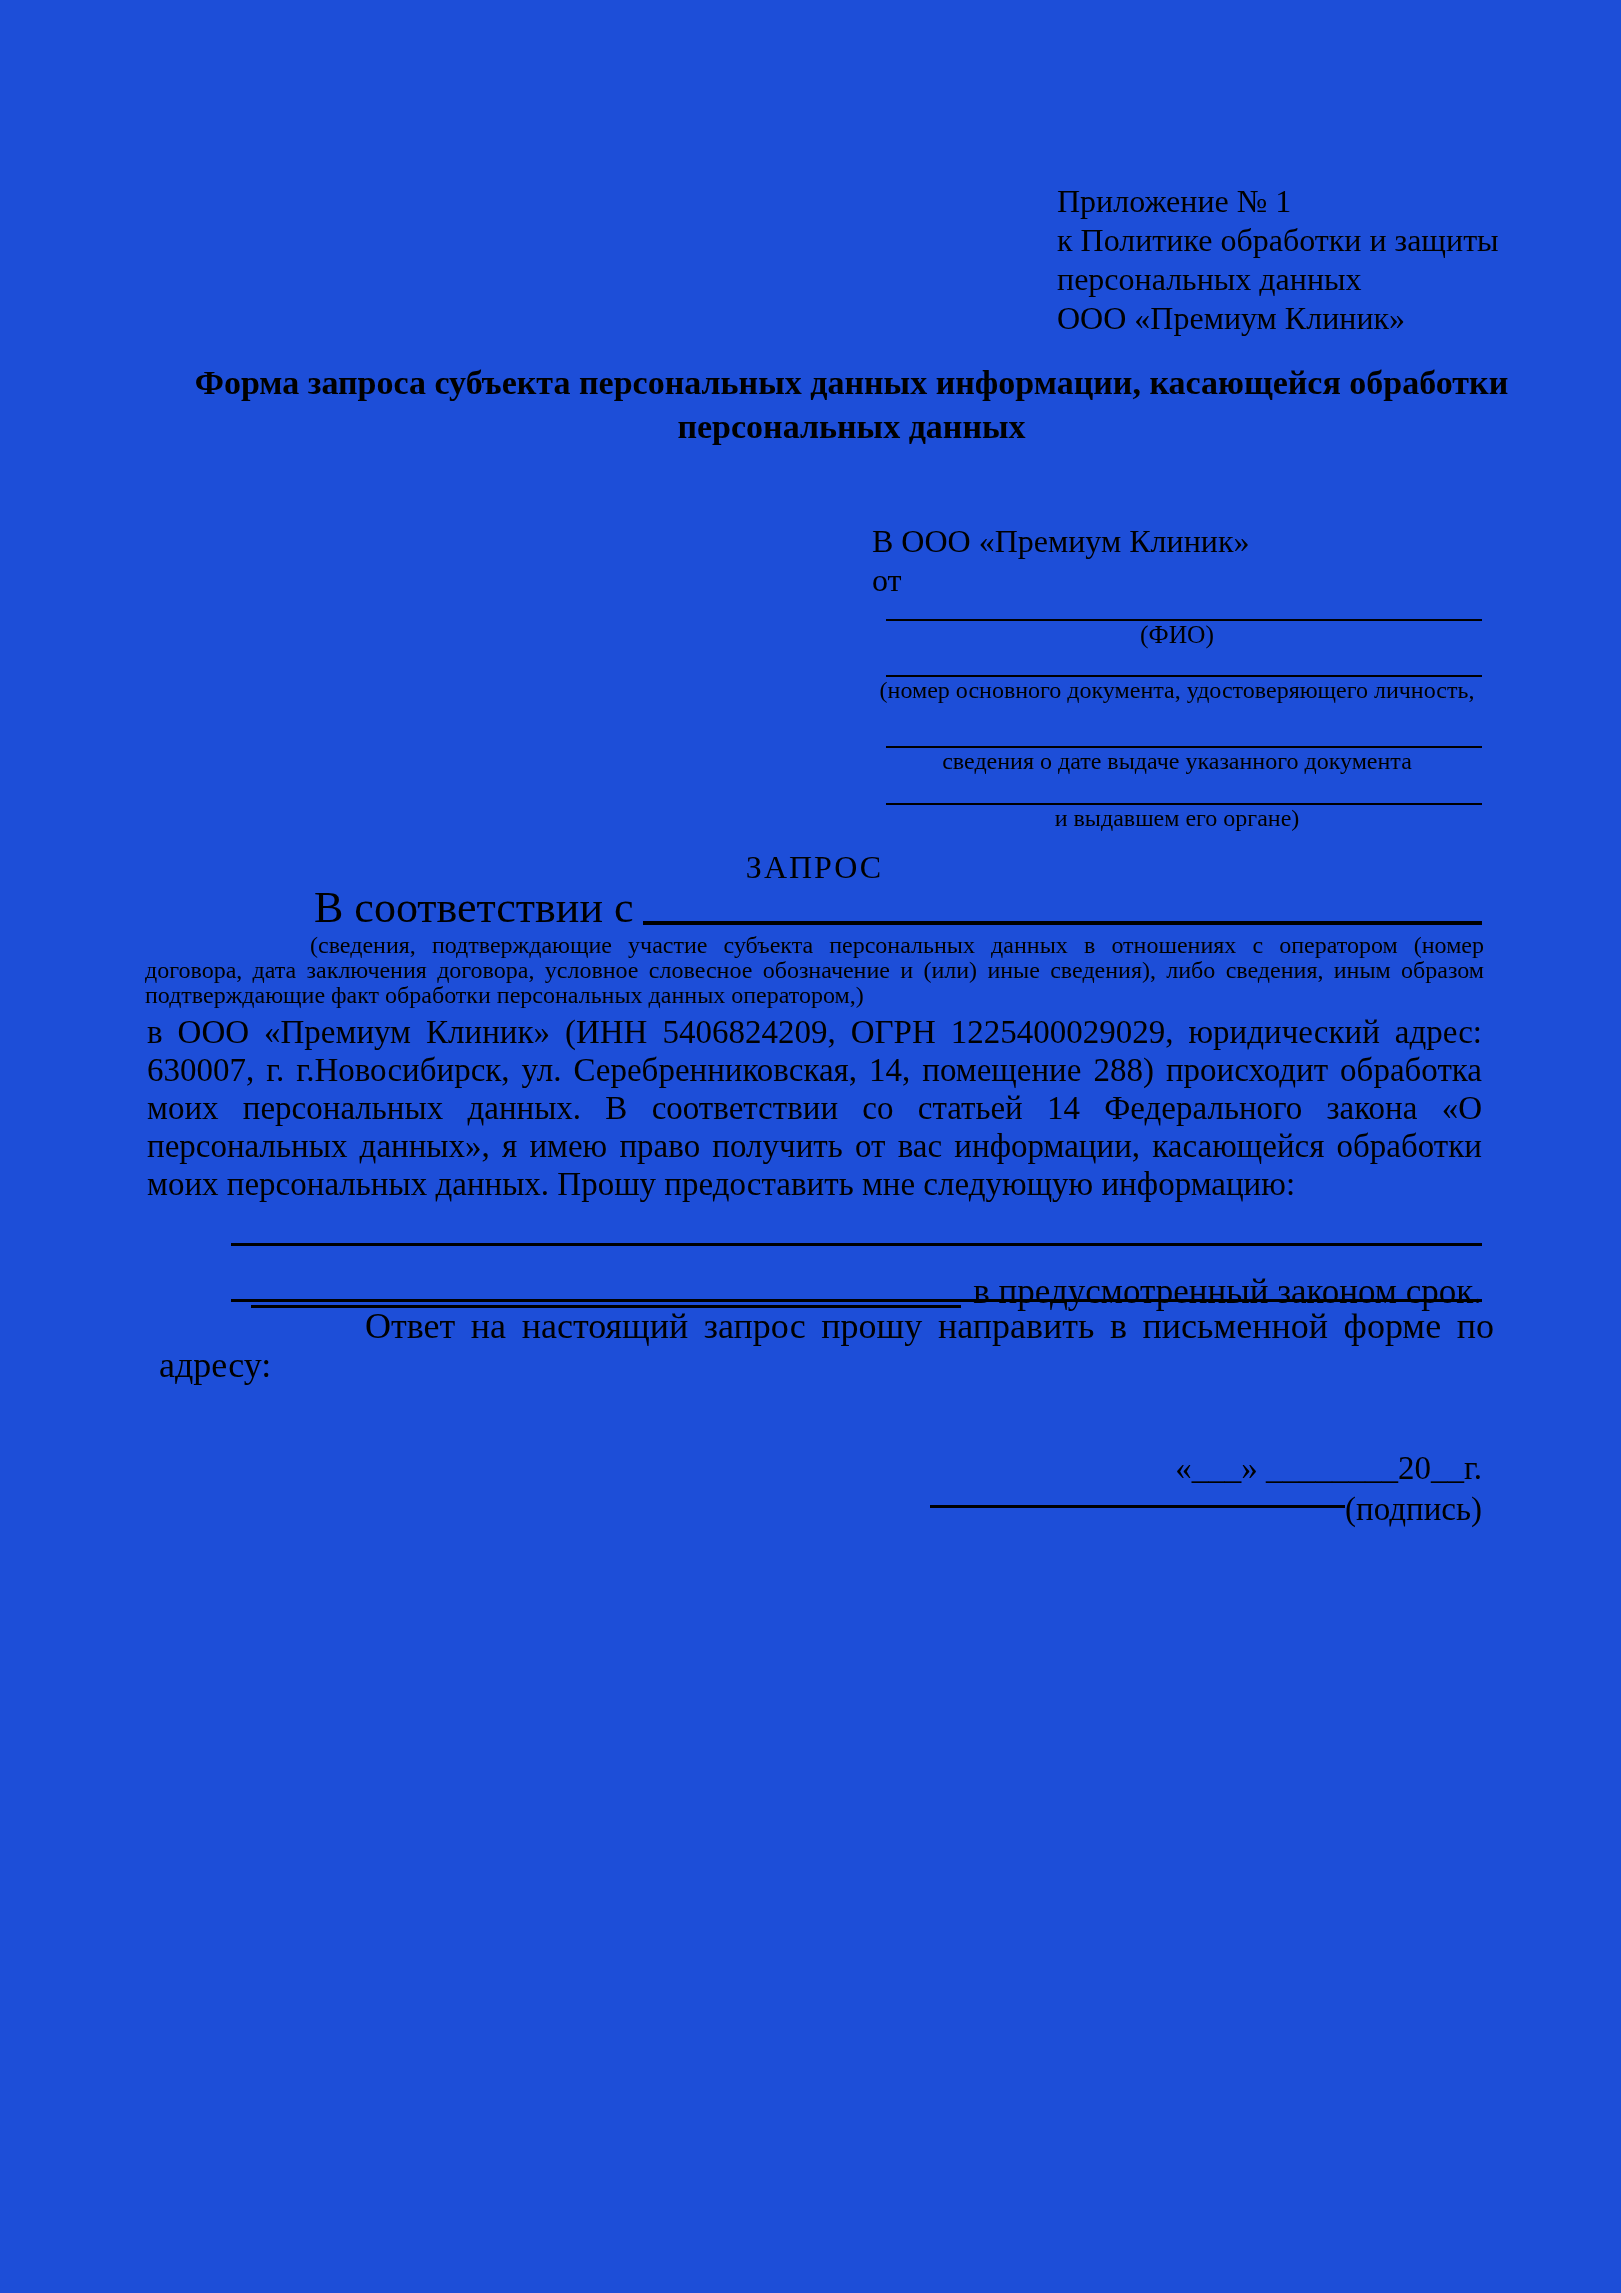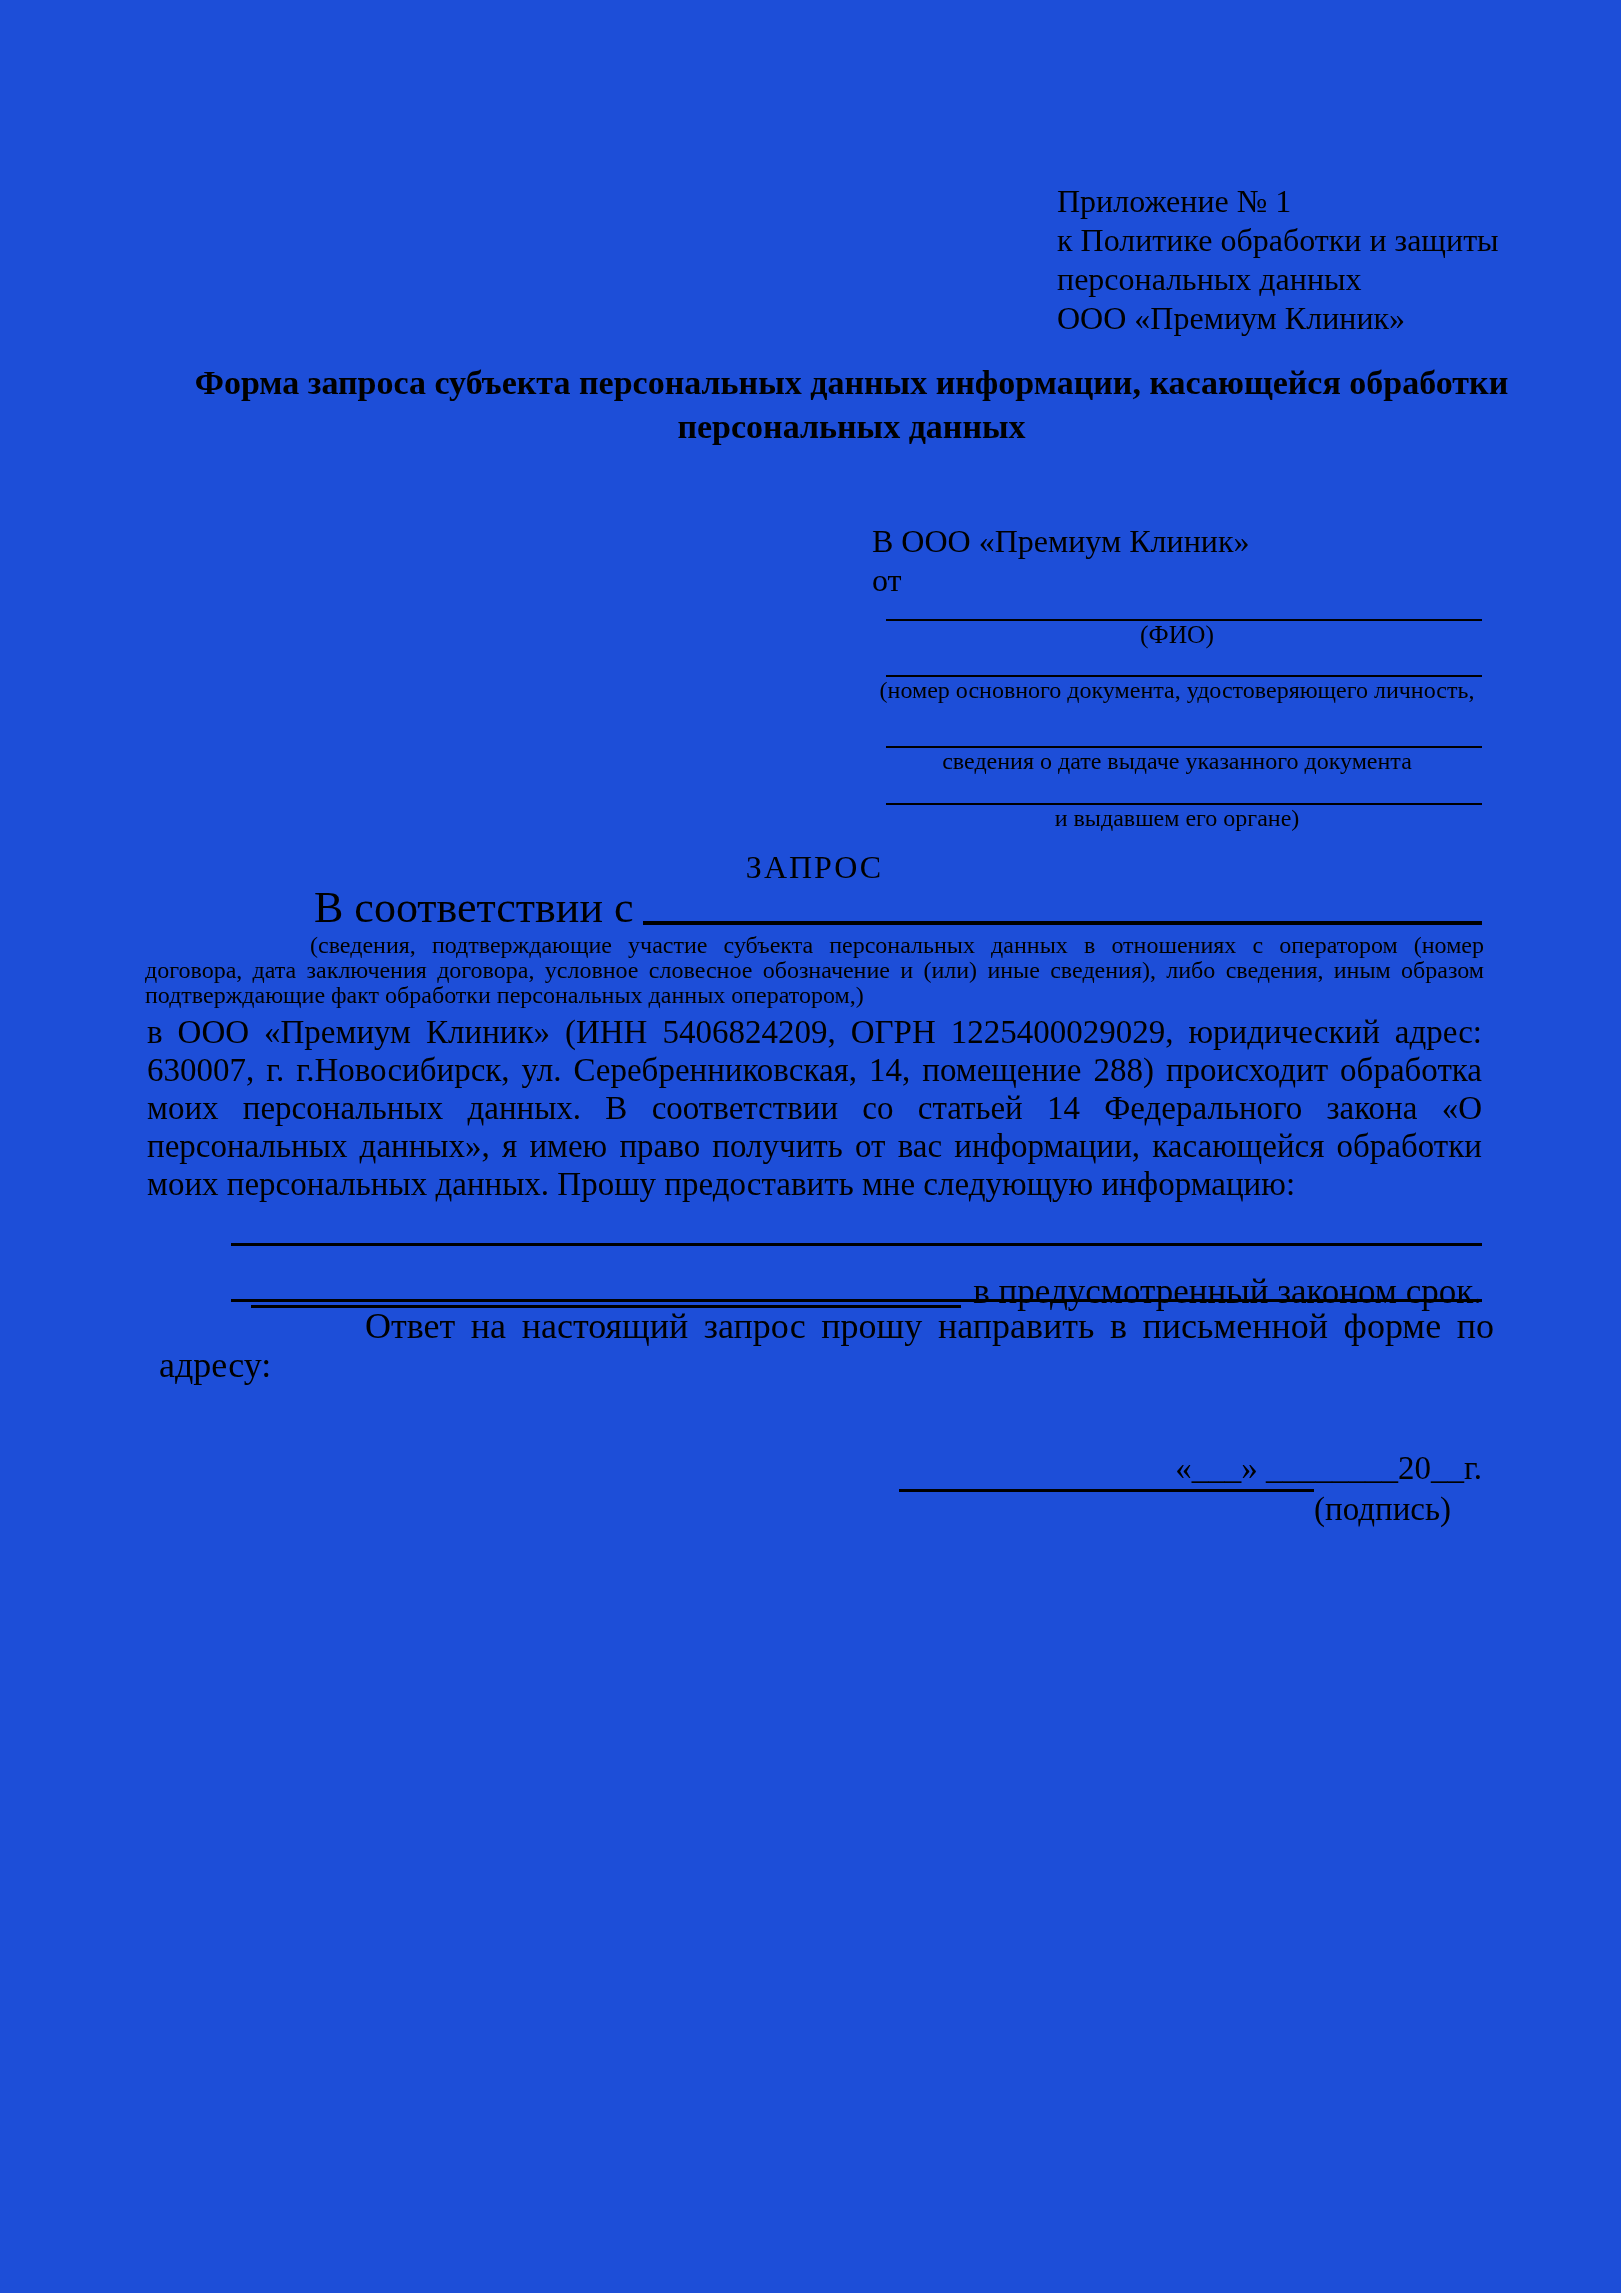--- a/index.html
+++ b/index.html
@@ -65,21 +65,21 @@
     font-size:35px;line-height:39px;gap:12px;
   }
   .reply2 .fill{flex:1;margin-left:104px;margin-bottom:2.9px;border-bottom:3.9px solid #000;}
   .reply2 .tail{white-space:nowrap;}
   .sig-row{
     position:absolute;left:147px;top:1448px;width:1335px;
     display:flex;justify-content:space-between;align-items:flex-end;
     font-size:33px;line-height:41px;flex-direction:column;
   }
   .sig-date{margin-left:66px;white-space:nowrap;}
-  .sig-right{display:flex;align-items:flex-start;margin-right:31px;}
+  .sig-right{display:flex;align-items:center;}
   .sig-line{width:415px;border-bottom:3.9px solid #000;margin-bottom:5.9px;}
   .sig-cap{white-space:nowrap;}
 </style>
 </head>
 <body>
 
 <div class="page">
 
   <div class="appendix">
     <div>Приложение № 1</div>

